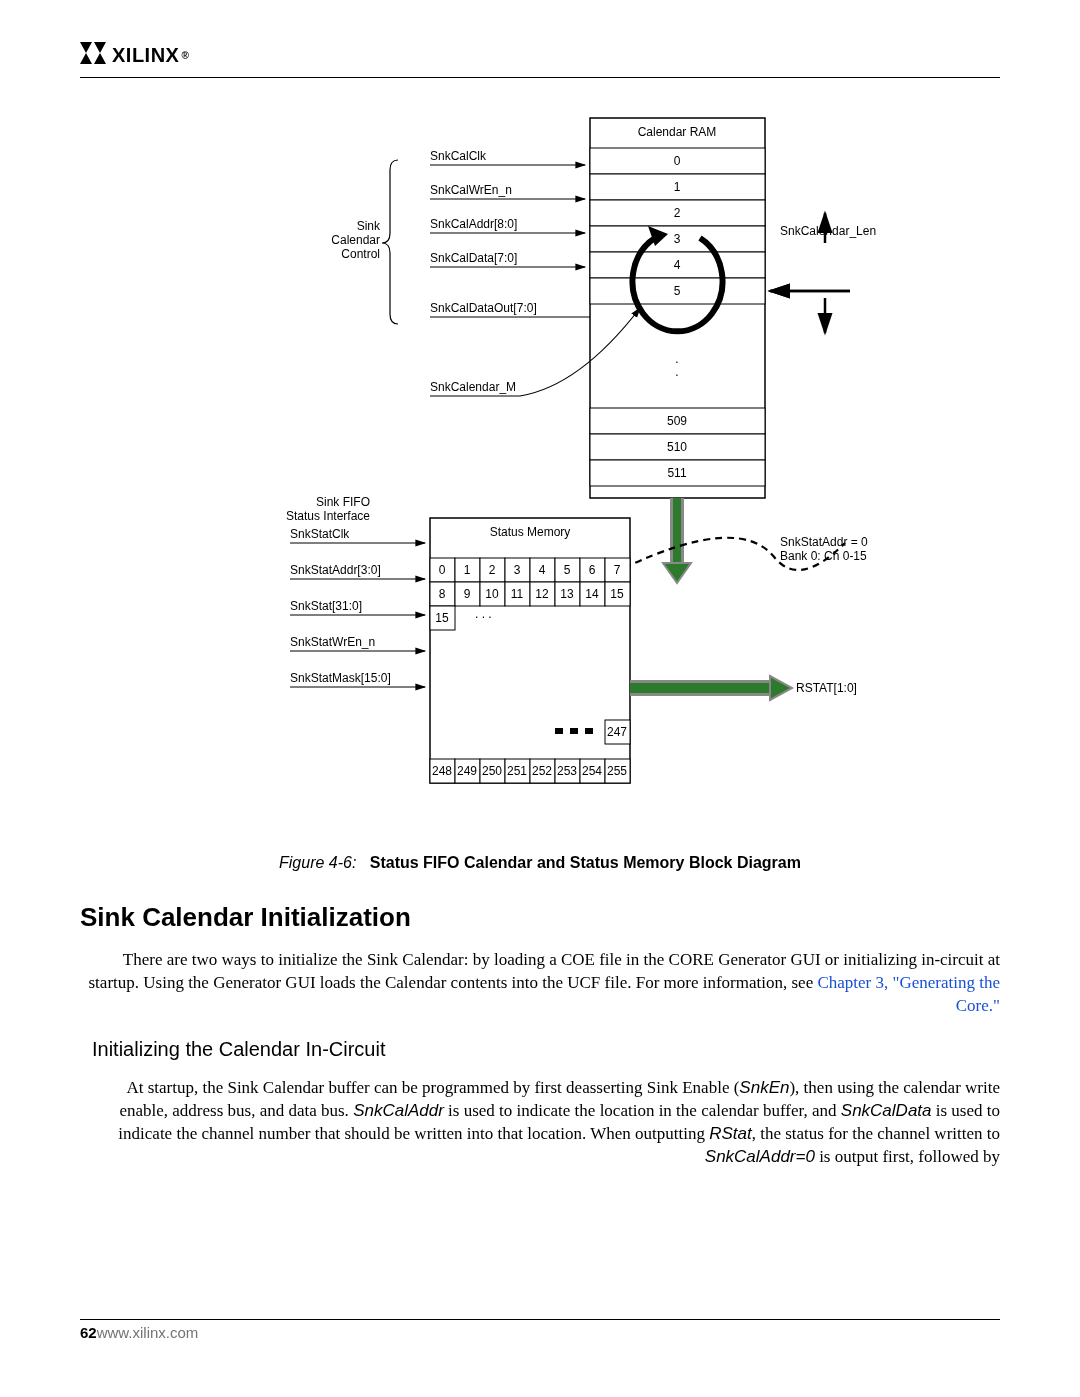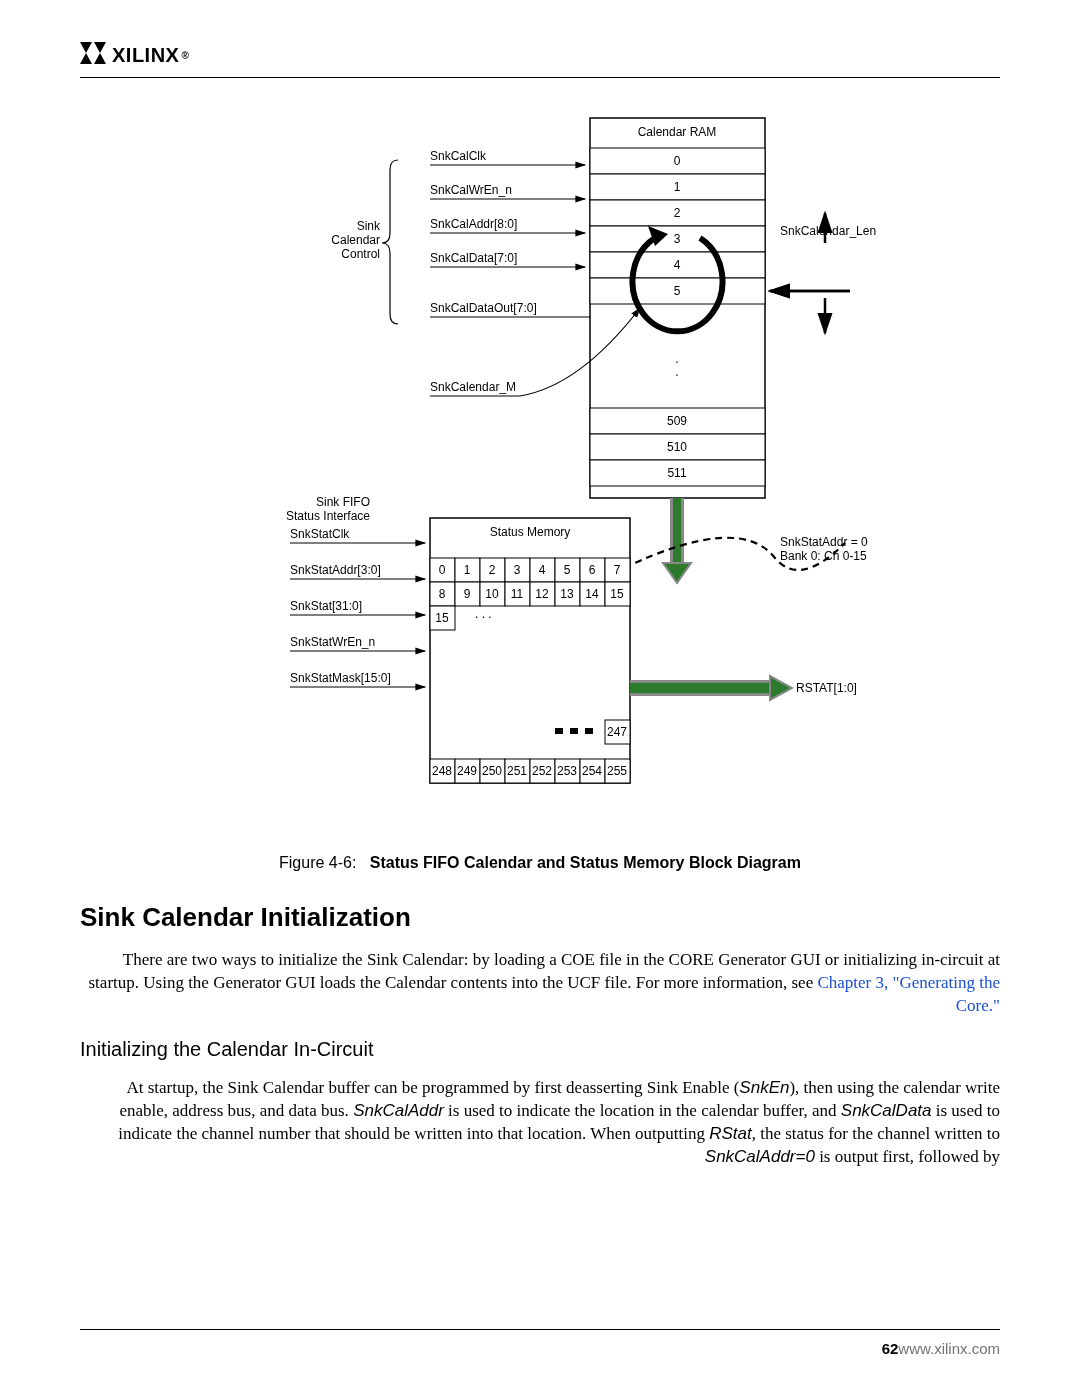--- a/index.html
+++ b/index.html
@@ -61,59 +61,60 @@
     position: absolute;
     left: 0;
     top: 0;
   }
   .figure-caption {
     text-align: center;
     margin-top: 6px;
     font-size: 16px;
   }
   .figure-caption .italic {
+    font-style: italic;
   }
   .figure-caption .bold {
     font-weight: bold;
   }
   h2.section {
     font-family: Arial, Helvetica, sans-serif;
     font-weight: bold;
     font-size: 26px;
     margin: 30px 0 12px 0;
   }
   h3.subsection {
     font-family: Arial, Helvetica, sans-serif;
     font-weight: normal;
     font-size: 20px;
-    margin: 20px 0 10px 0;
+    margin: 20px 0 10px 12px;
   }
   p.body {
     font-family: "Book Antiqua", Palatino, Georgia, serif;
     font-size: 17px;
     line-height: 1.35;
     margin: 16px 0 14px 0;
     text-align: right;
   }
   .body .sans {
     font-family: Arial, Helvetica, sans-serif;
     font-style: italic;
   }
   .link {
     color: #1a4fd8;
   }
   .footer {
     position: absolute;
     left: 80px;
     right: 80px;
-    bottom: 40px;
+    bottom: 56px;
     border-top: 1.5px solid #000;
-    padding-top: 10px;
+    padding-top: 4px;
     display: flex;
-    justify-content: flex-end;
+    justify-content: flex-start;
     font-size: 15px;
   }
   .footer .left { font-weight: bold; }
   .footer .center a { color: #737373; text-decoration: none; }
   .footer .right { text-align: right; }
   .footer .right .title { font-weight: bold; }
   .svg-text { font-family: Arial, Helvetica, sans-serif; font-size: 12px; }
 </style>
 </head>
 <body>

